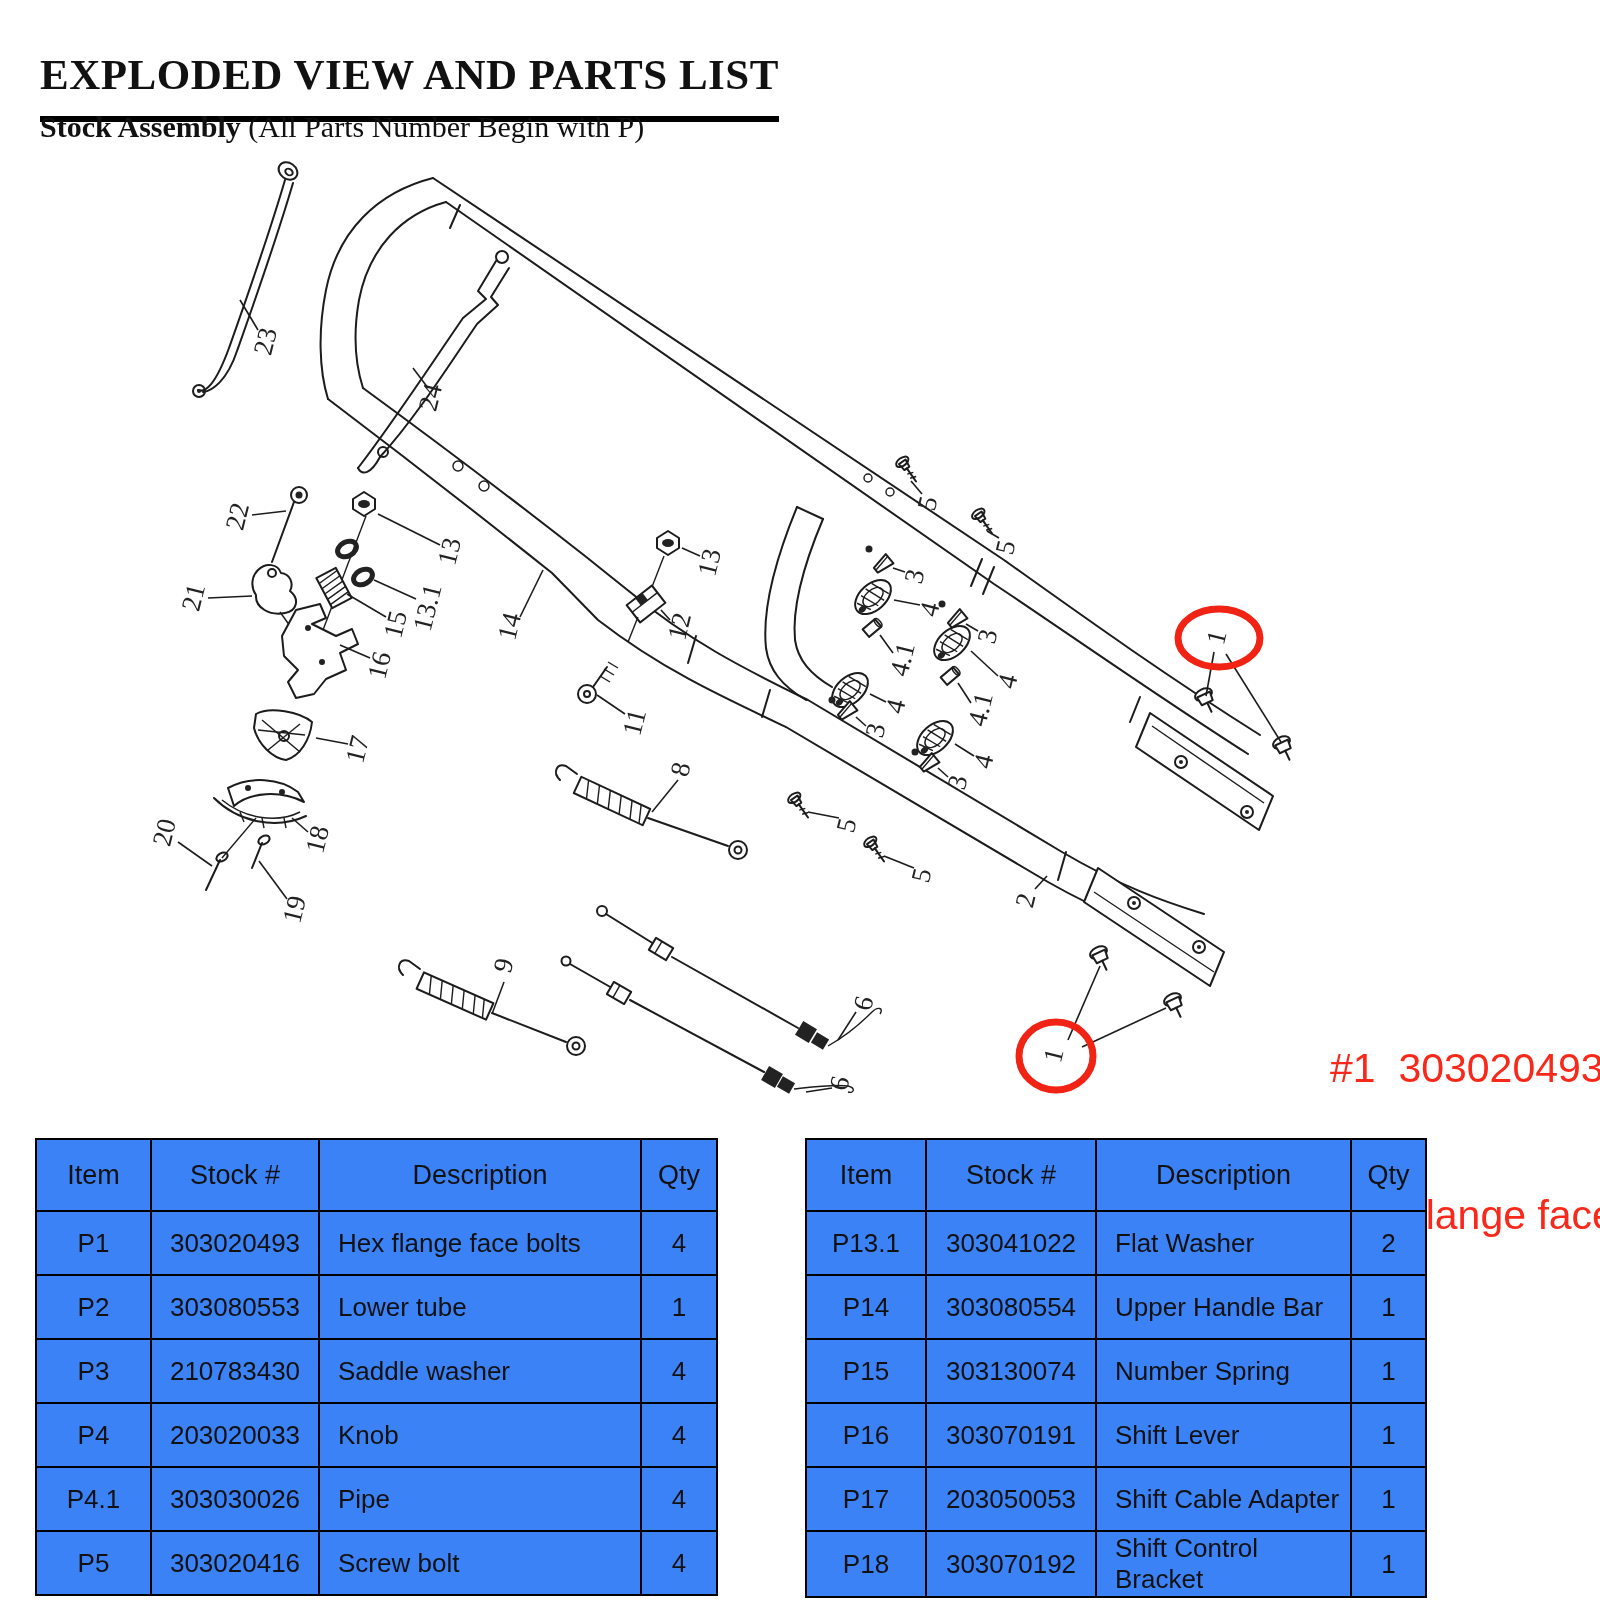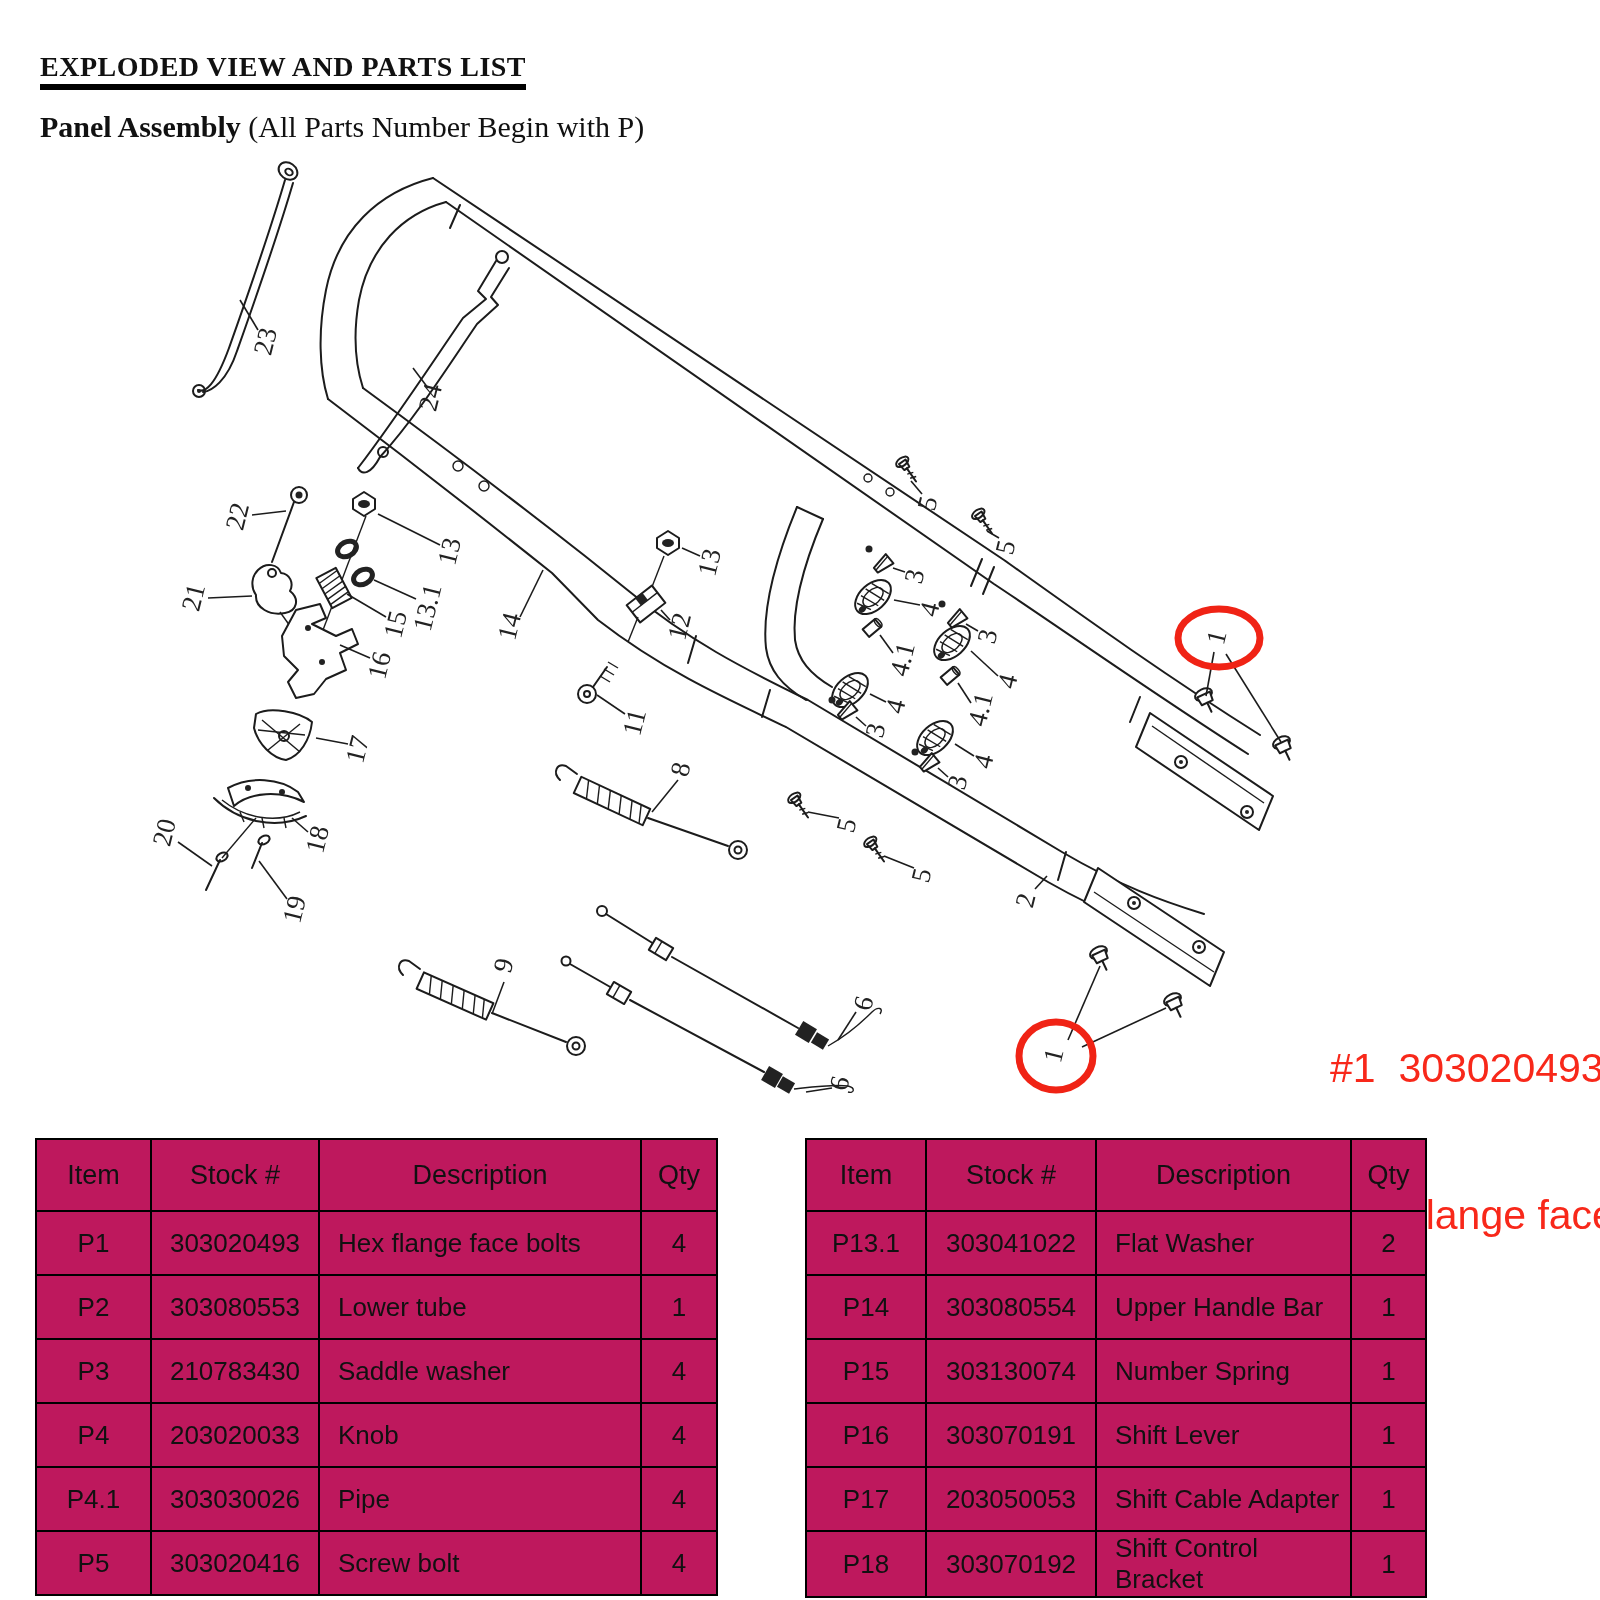--- a/index.html
+++ b/index.html
@@ -1,27 +1,27 @@
 <!DOCTYPE html>
 <html><head>
 <meta charset="utf-8">
 <style>
   html,body{margin:0;padding:0;background:#fff;}
   .page{position:relative;width:1600px;height:1600px;background:#fff;overflow:hidden;
         font-family:"Liberation Sans",sans-serif;color:#111;}
   .doc-title{position:absolute;left:40px;top:52px;display:inline-block;
-        font-family:"Liberation Serif",serif;font-weight:bold;font-size:28px;letter-spacing:.5px;
-        border-bottom:6px solid #000;padding-bottom:3px;line-height:1.05;}
+        font-family:"Liberation Serif",serif;font-weight:bold;font-size:43px;letter-spacing:.5px;
+        border-bottom:6px solid #000;padding-bottom:19px;line-height:1.05;}
   .doc-subtitle{position:absolute;left:40px;top:110px;font-family:"Liberation Serif",serif;
         font-size:30px;}
   .doc-subtitle .b{font-weight:bold;}
   #diagram-svg{position:absolute;left:0;top:0;}
   .red-note{position:absolute;left:1330px;top:946px;font-size:41px;line-height:49px;
         white-space:pre;font-family:"Liberation Sans",sans-serif;}
-  table.parts{position:absolute;border-collapse:collapse;table-layout:fixed;background:#be185d;
+  table.parts{position:absolute;border-collapse:collapse;table-layout:fixed;background:#3b82f6;
         font-size:26px;}
   table.parts th,table.parts td{border:2.5px solid #000;overflow:hidden;}
   table.parts th{height:68px;font-weight:normal;font-size:27px;text-align:center;}
   table.parts th.qty{font-weight:normal;margin-left:24px;}
   table.parts td{height:60px;text-align:center;}
   table.parts td.item{font-weight:normal;}
   table.parts td.desc{text-align:left;padding-left:18px;}
   #table-left{left:35px;top:1138px;width:681px;}
   #table-right{left:805px;top:1138px;width:620px;}
   
@@ -419,21 +419,21 @@
         <line x1="1082" y1="1047" x2="1166" y2="1008" stroke="#1c1c1c" stroke-width="1.6"></line>
         <ellipse cx="1219" cy="638" rx="41" ry="29" fill="none" stroke="#f02315" stroke-width="7"></ellipse>
         <text class="callout-text" text-anchor="middle" dominant-baseline="middle" transform="translate(1219,638) rotate(-76)">1</text>
         <ellipse cx="1056" cy="1056" rx="37" ry="34" fill="none" stroke="#f02315" stroke-width="7"></ellipse>
         <text class="callout-text" text-anchor="middle" dominant-baseline="middle" transform="translate(1056,1056) rotate(-76)">1</text>
       </g>
   </svg>
 
   <div class="doc-title">EXPLODED VIEW AND PARTS LIST</div>
   <div class="doc-subtitle">
-    <span class="b">Panel Assembly</span><span> (All Parts Number Begin with P)</span>
+    <span class="b">Stock Assembly</span><span> (All Parts Number Begin with P)</span>
   </div>
 
   <div class="red-note" style="color: rgb(248, 40, 26);">
     <div>#1  303020493</div>
     <div>Hex flange face</div>
     <div>bolts</div>
   </div>
 
   <table class="parts" id="table-left">
     <colgroup>

